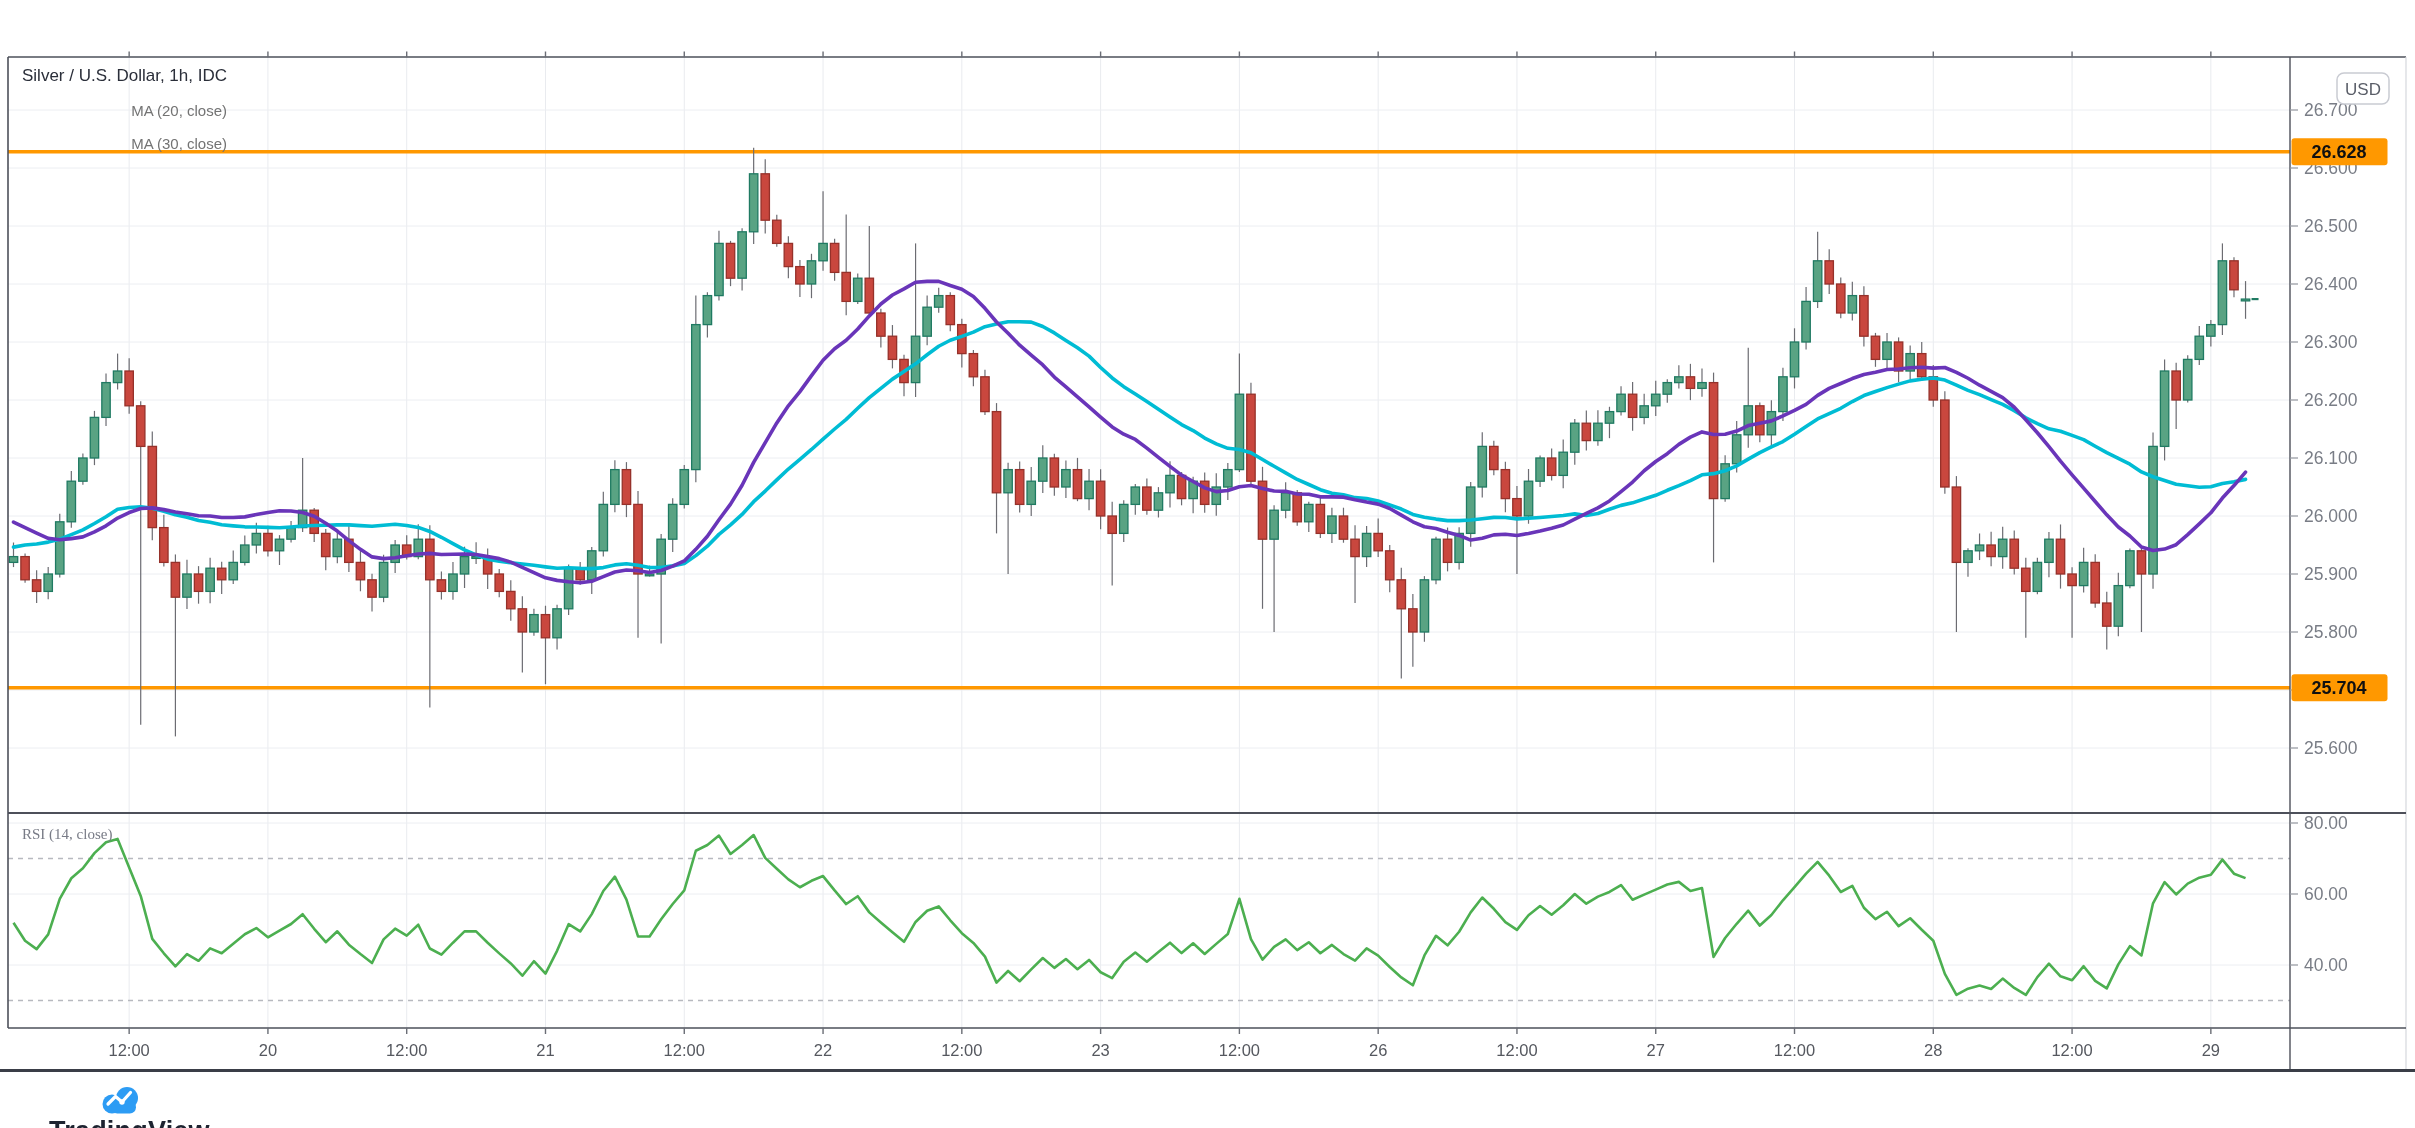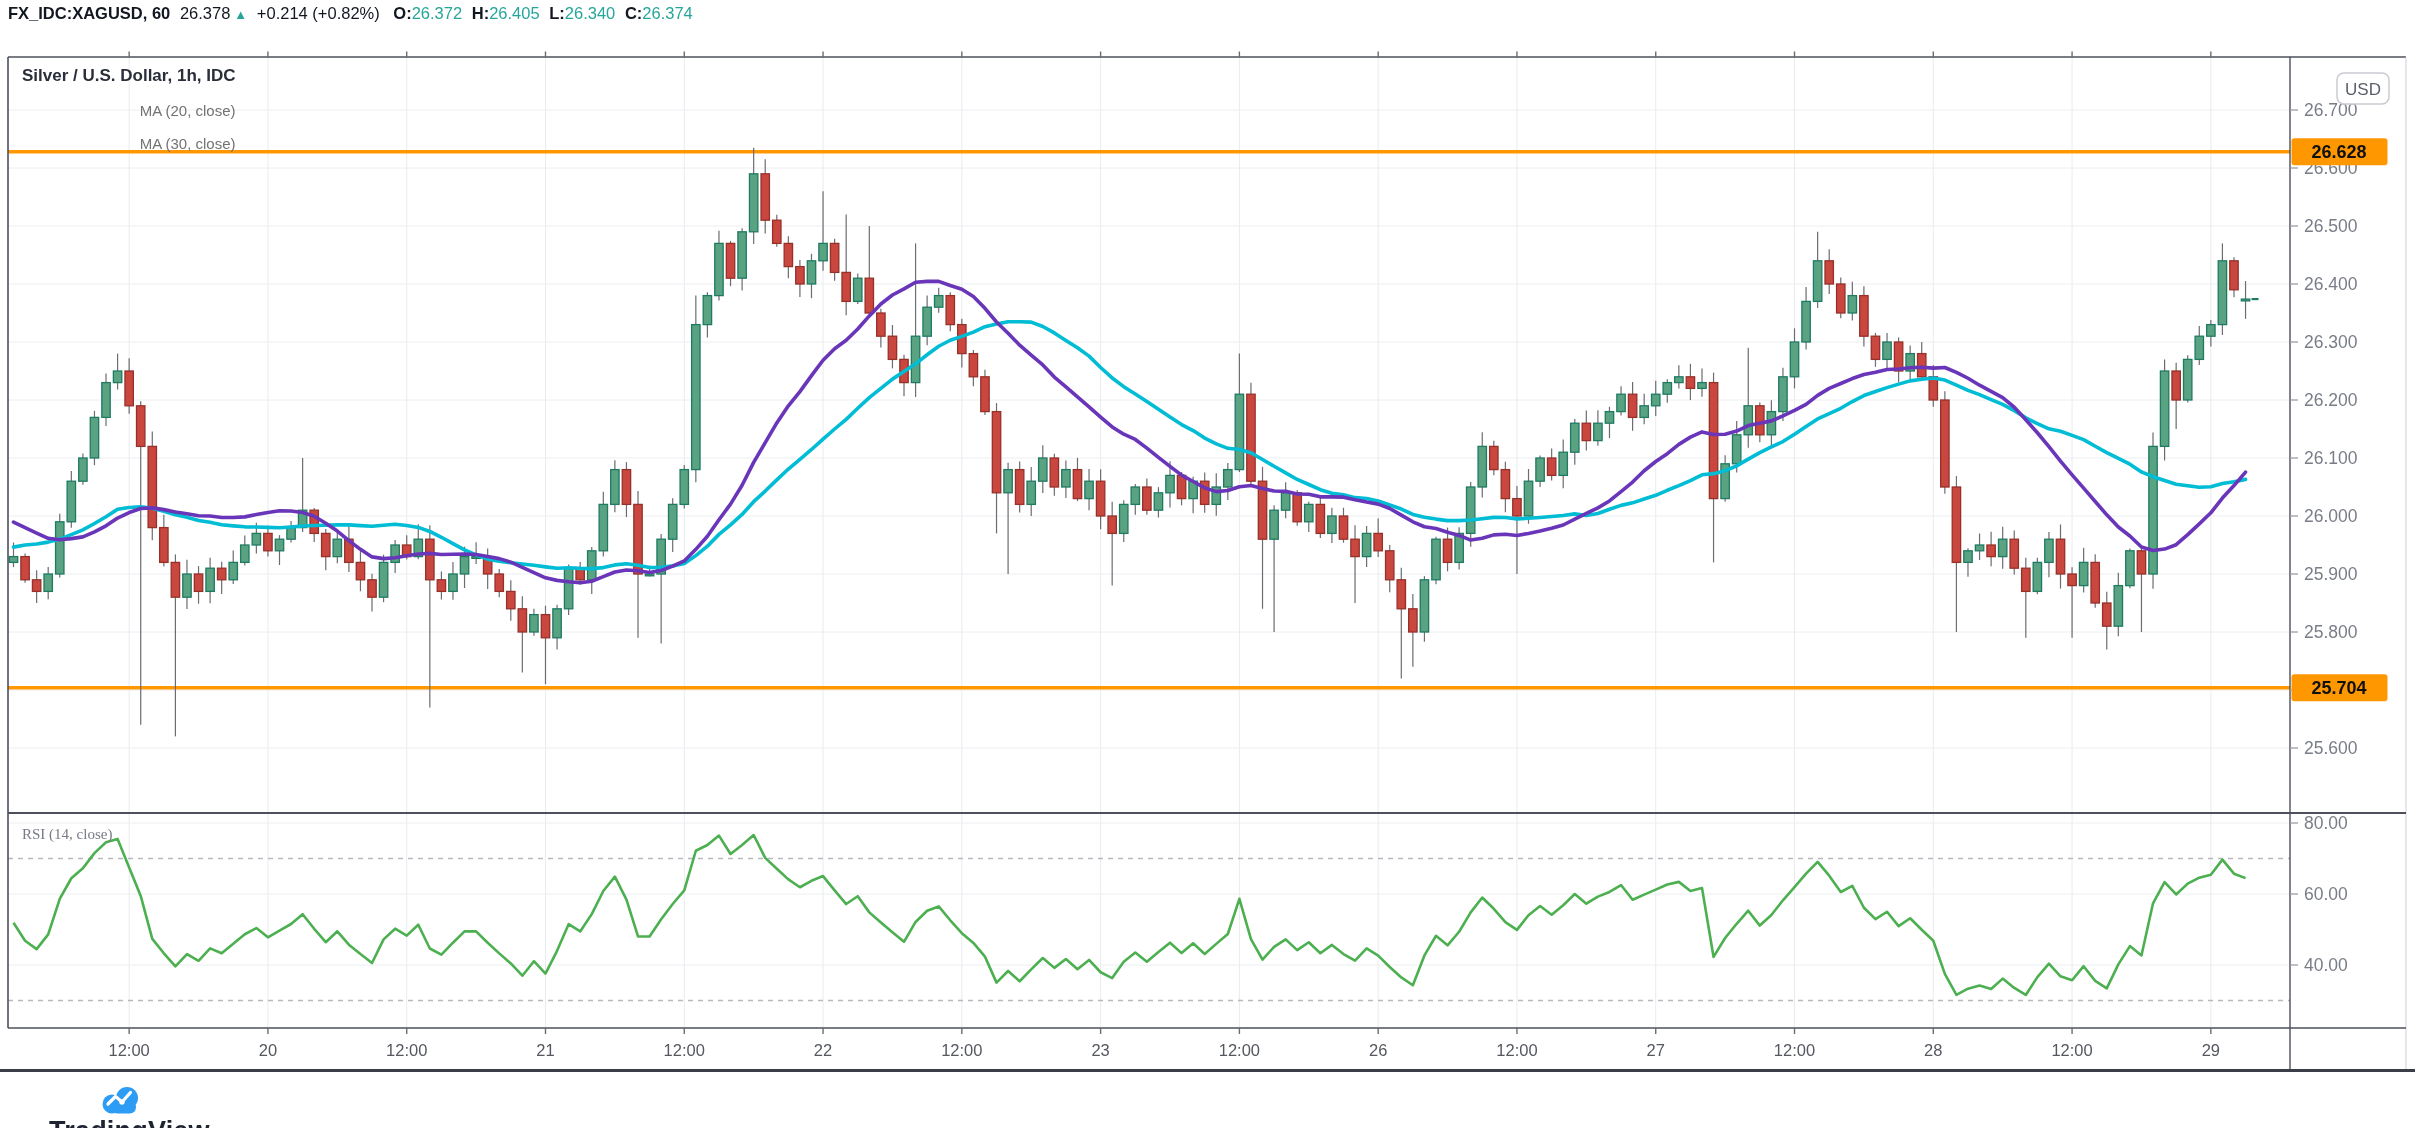--- a/index.html
+++ b/index.html
@@ -7,40 +7,31 @@
        font-family:"Liberation Sans", sans-serif; color:#131722; overflow:hidden;}
   .hdr{position:absolute;left:8px;top:3px;z-index:3;white-space:nowrap;}
   .hdr .l1{font-size:16px;line-height:20px;color:#131722;}
   .hdr .l2{font-size:16.5px;line-height:21px;margin-top:0px;color:#131722;}
   .b{font-weight:bold;}
   .teal{color:#26a69a;}
   .sp{margin-left:9px;}
   .sp2{margin-left:5px;}
   .arrow{font-size:13px;margin-left:4px;}
   .legend{position:absolute;left:22px;top:66px;z-index:3;}
-  .legend .title{font-size:17px;font-weight:bold;color:#2a2e39;}
+  .legend .title{font-size:17px;font-weight:normal;color:#2a2e39;}
   .legend .ma{font-size:15px;color:#737373;margin-top:16px;text-align:right;}
   .rsi-label{position:absolute;left:22px;top:826px;z-index:3;font-size:15px;color:#787b86;font-family:Liberation Serif, serif;}
   #chart{position:absolute;left:0;top:0;z-index:1;}
   .logo{position:absolute;left:36px;top:1084px;z-index:3;display:flex;align-items:center;flex-direction:column;}
   .logo .txt{font-size:27px;font-weight:600;color:#1d2330;margin-left:13px;letter-spacing:0.2px;}
 </style>
 </head>
 <body>
 
 <div class="hdr">
-  <div class="l2">
-    <span class="b">FX_IDC:XAGUSD, 60</span>
-    <span class="sp2">26.378</span><span class="teal arrow">▲</span>
-    <span class="sp2">+0.214 (+0.82%)</span>
-    <span class="b sp">O:</span><span class="teal">26.372</span>
-    <span class="b sp2">H:</span><span class="teal">26.405</span>
-    <span class="b sp2">L:</span><span class="teal">26.340</span>
-    <span class="b sp2">C:</span><span class="teal">26.374</span>
-  </div>
 </div>
 
 <div class="legend">
   <div class="title">Silver / U.S. Dollar, 1h, IDC</div>
   <div class="ma">MA (20, close)</div>
   <div class="ma">MA (30, close)</div>
 </div>
 
 <div class="rsi-label">RSI (14, close)</div>
 

